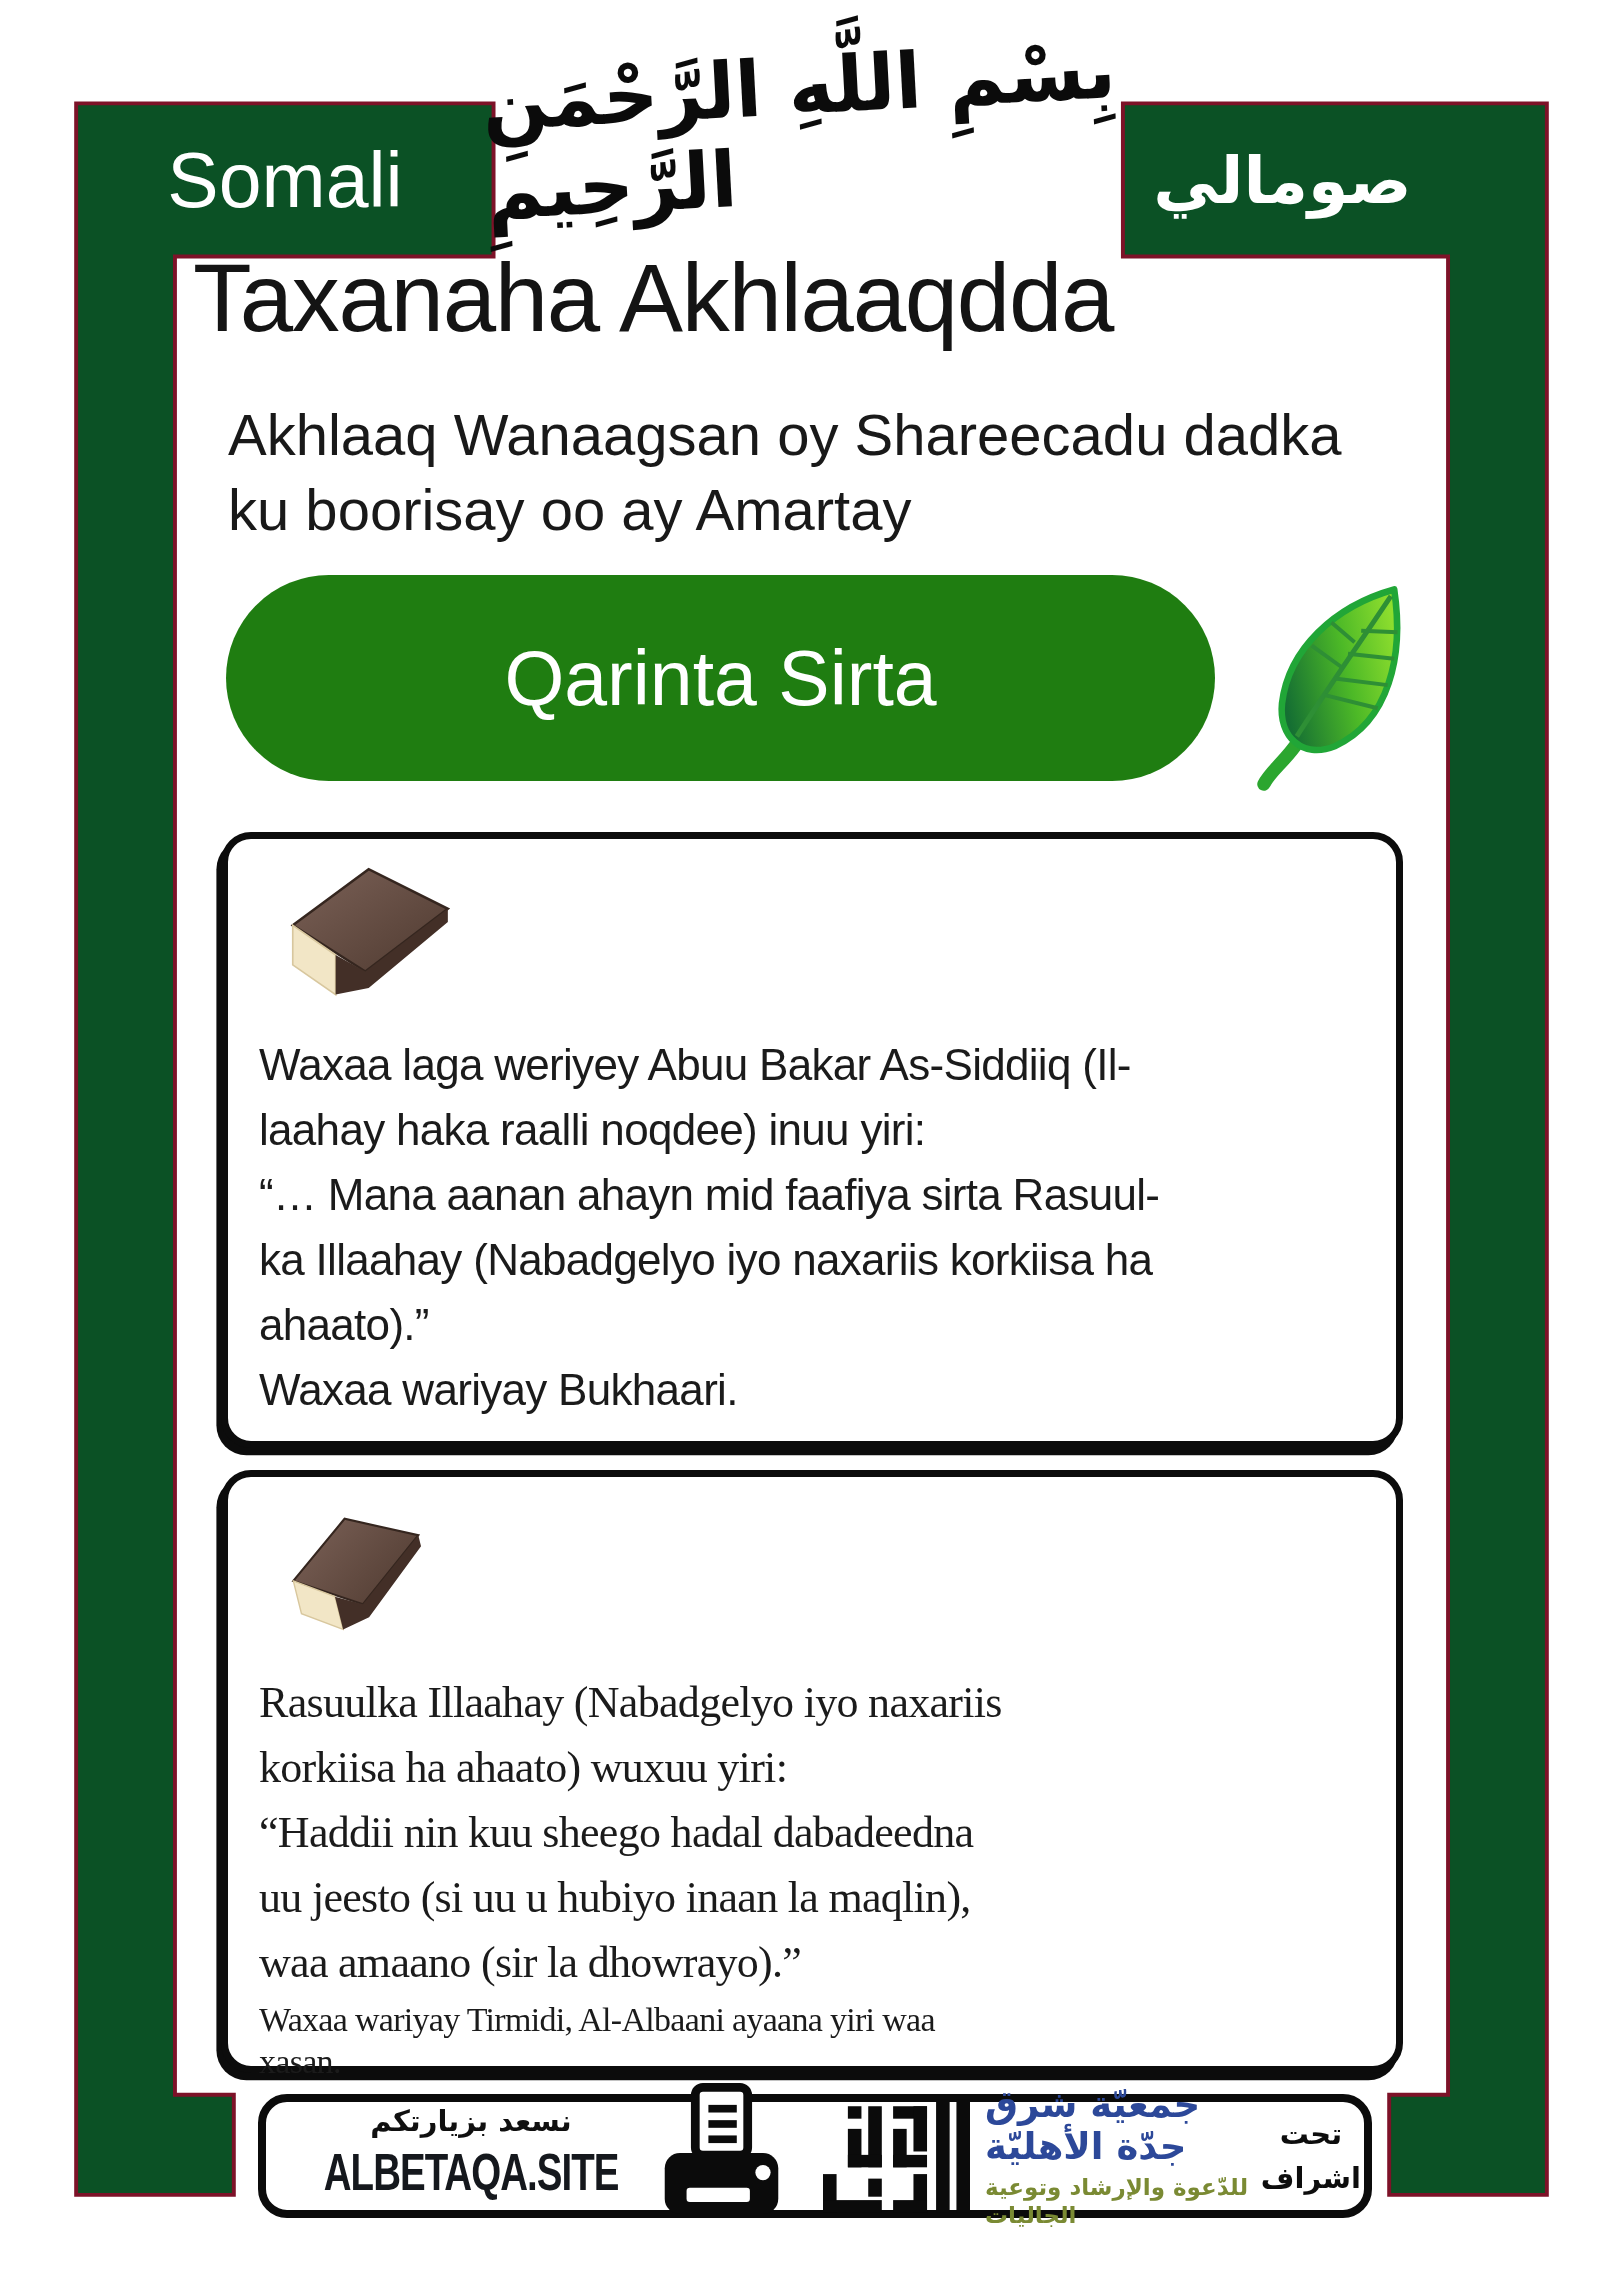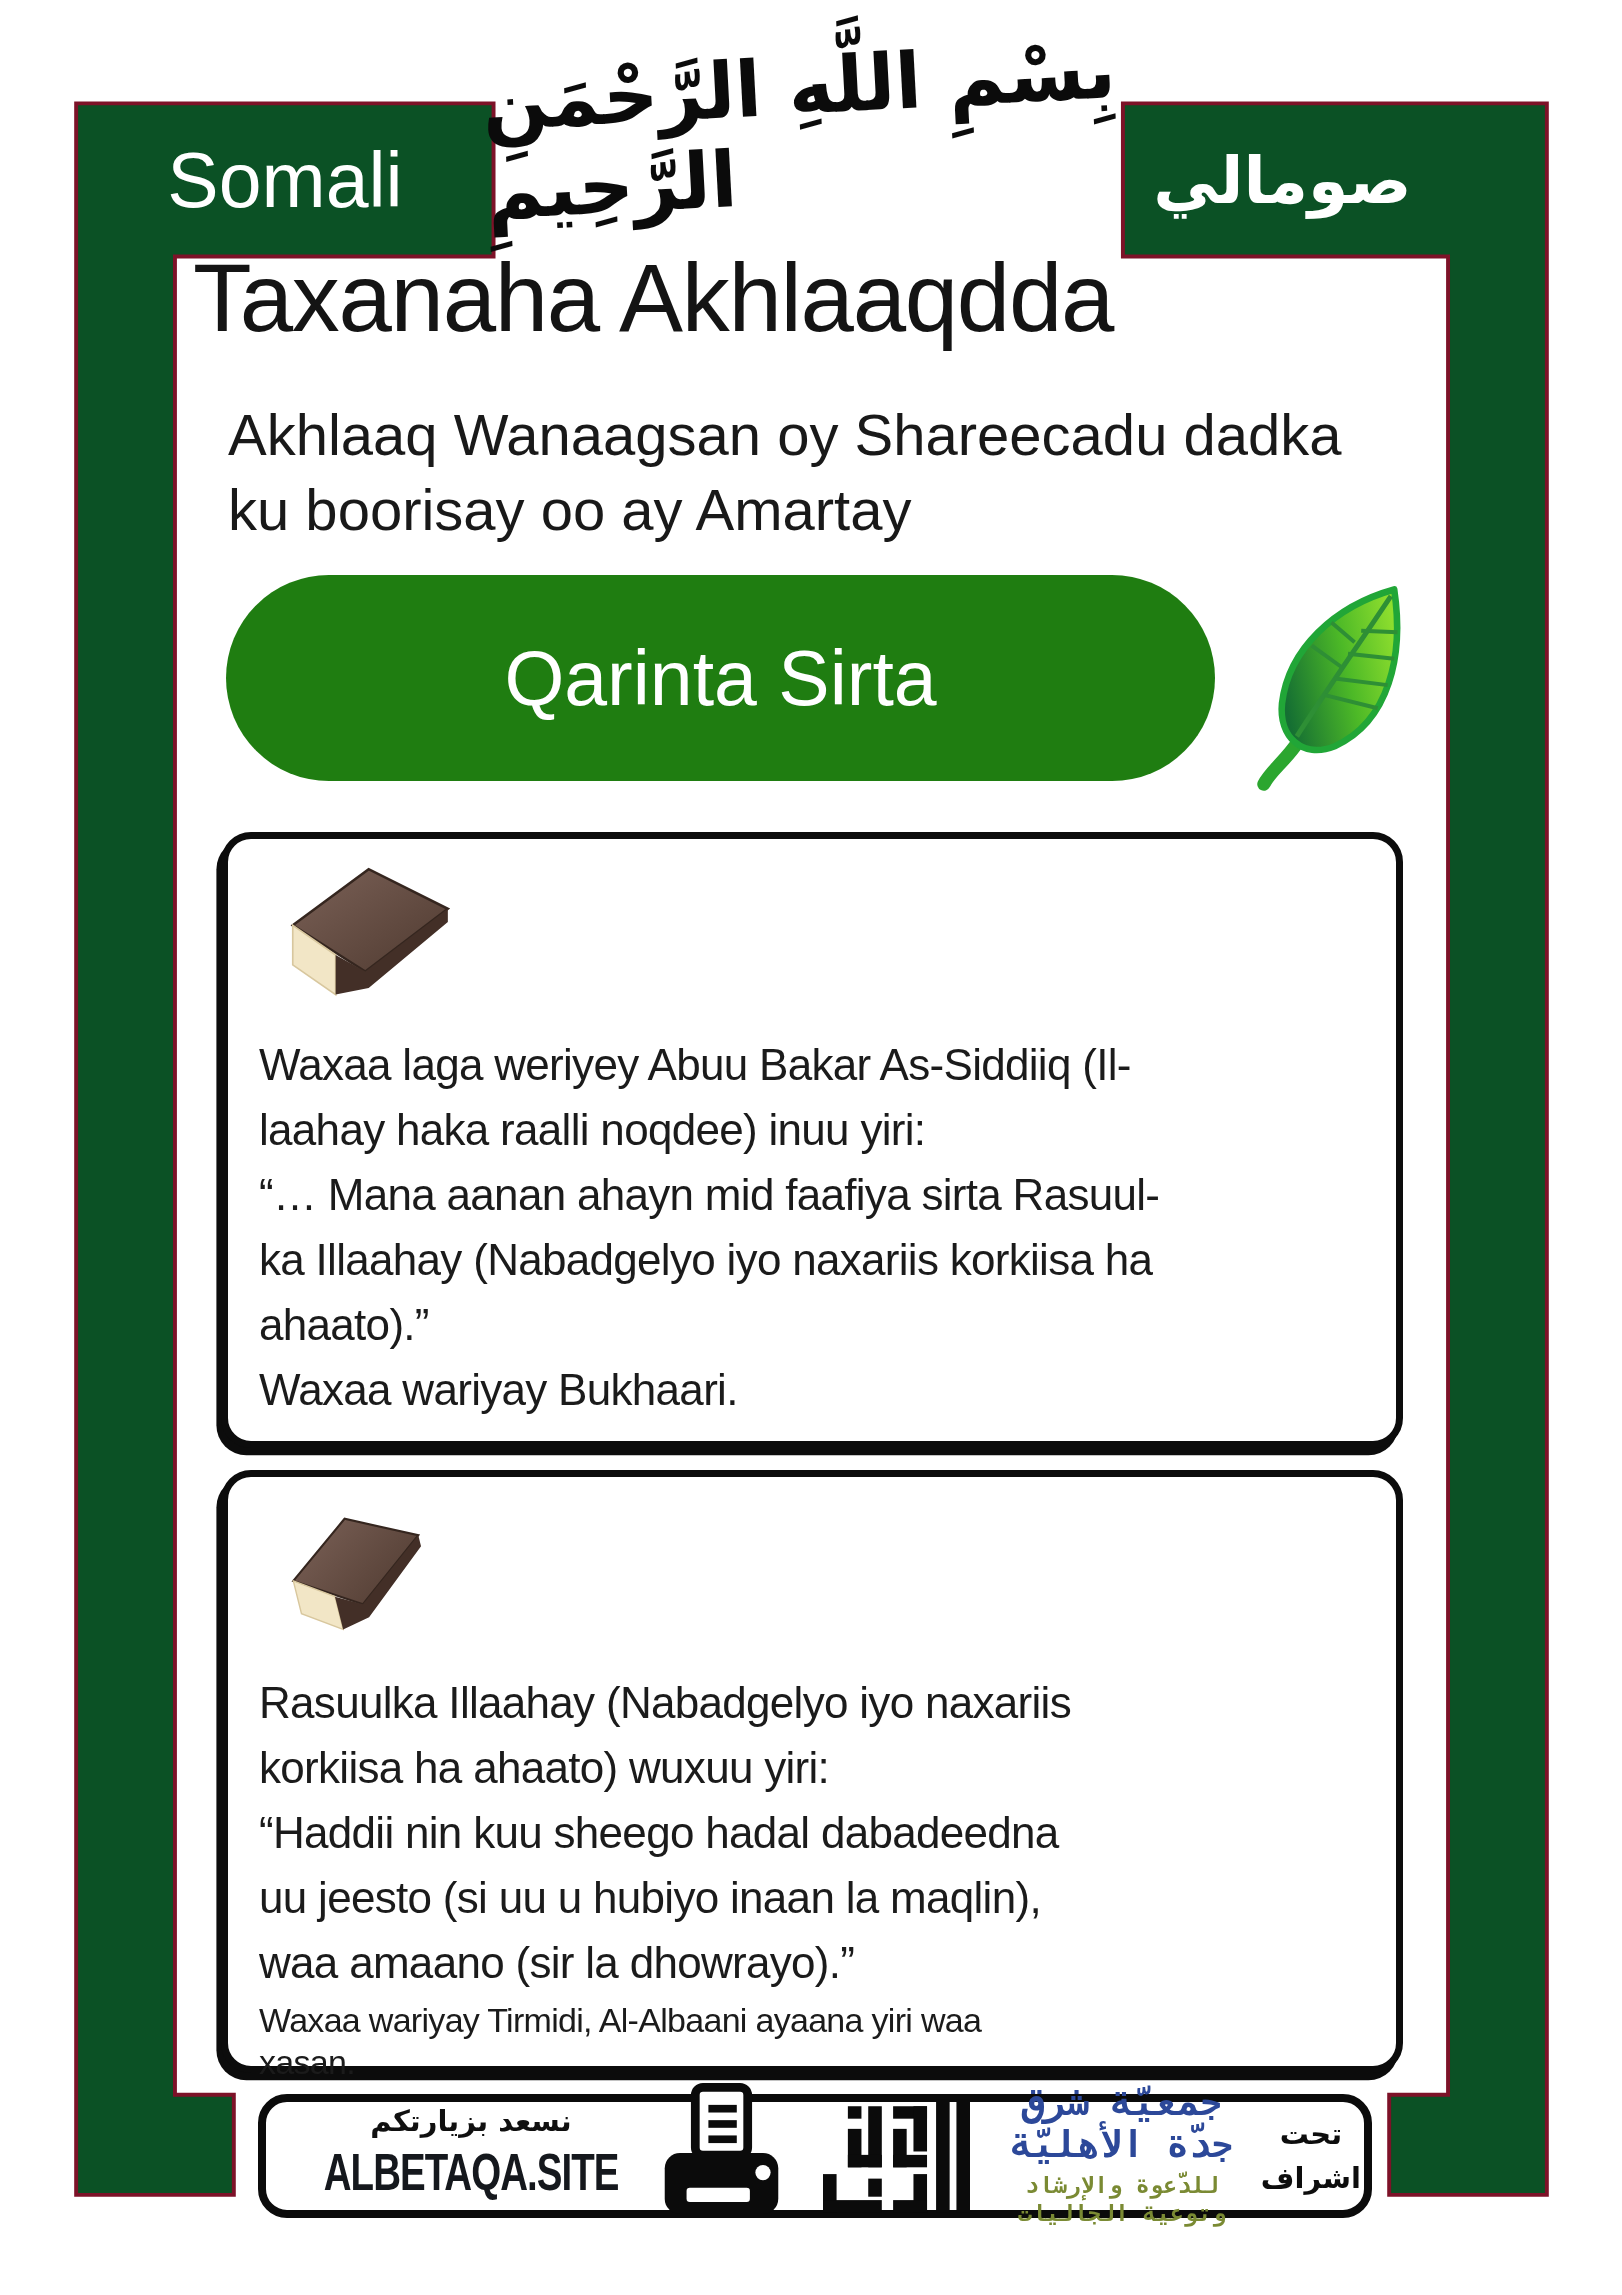--- a/index.html
+++ b/index.html
@@ -48,21 +48,21 @@
   .leaf { position:absolute; left:1249px; top:575px; width:165px; height:217px; }
 
   
   .card {
     position:absolute; left:221px; width:1182px; box-sizing:border-box;
     background:#ffffff; border:7.2px solid #0c0c0c; border-radius:30px;
     box-shadow:-4.6px 7.2px 0 #0c0c0c;
     padding:17px 31px 13px 31px;
   }
   .card.first  { top:832px; height:616px; }
-  .card.second { top:1470px; height:603px; }
+  .card.second { top:1470px; height:603px;font-family:Liberation Serif, serif; }
   .book { width:216px; height:165px; }
   .book.tilted { width:183px; height:165px; transform:rotate(-14deg); margin-left:6.5px; }
   .card-text {
     font-size:44px; line-height:65px; color:#1b1b1b; white-space:pre-line;
     margin-top:9.2px; letter-spacing:-0.7px;
   }
   .card-note {
     font-size:34px; line-height:42px; color:#1b1b1b; white-space:pre-line;
     margin-top:3.9px; letter-spacing:-0.7px;
   }
@@ -85,21 +85,21 @@
     font-size:52px; font-weight:bold; color:#15181d; letter-spacing:-1.3px;
     transform:scaleX(0.74); transform-origin:center; white-space:nowrap; margin-top:3.9px;
   }
   .printer { position:absolute; left:656px; top:2082px; width:131px; height:144px; }
   .kufic   { position:absolute; left:823px; top:2098px; width:147px; height:116px; }
   .footer-right {
     position:absolute; left:985px; top:2104px; width:376px; height:105px;
     display:flex; flex-direction:row; align-items:center; justify-content:flex-end;
     font-family:"DejaVu Sans", sans-serif;
   }
-  .org-block { text-align:center; direction:rtl; margin-right:2px;font-family:Liberation Mono, monospace; }
+  .org-block { text-align:left; direction:rtl; margin-right:2px; }
   .org-name     { font-size:37px; font-weight:bold; color:var(--org-blue,#2c4899); line-height:1.15; }
   .org-subtitle { font-size:23px; font-weight:bold; color:var(--org-olive,#7a8a33); line-height:1.2; margin-top:5.2px; }
   .supervision {
     display:flex; flex-direction:column; align-items:center; justify-content:center;
     font-size:29px; font-weight:bold; color:#0d0d0d; line-height:1.5;
   }
 </style>
 </head>
 <body>
 

